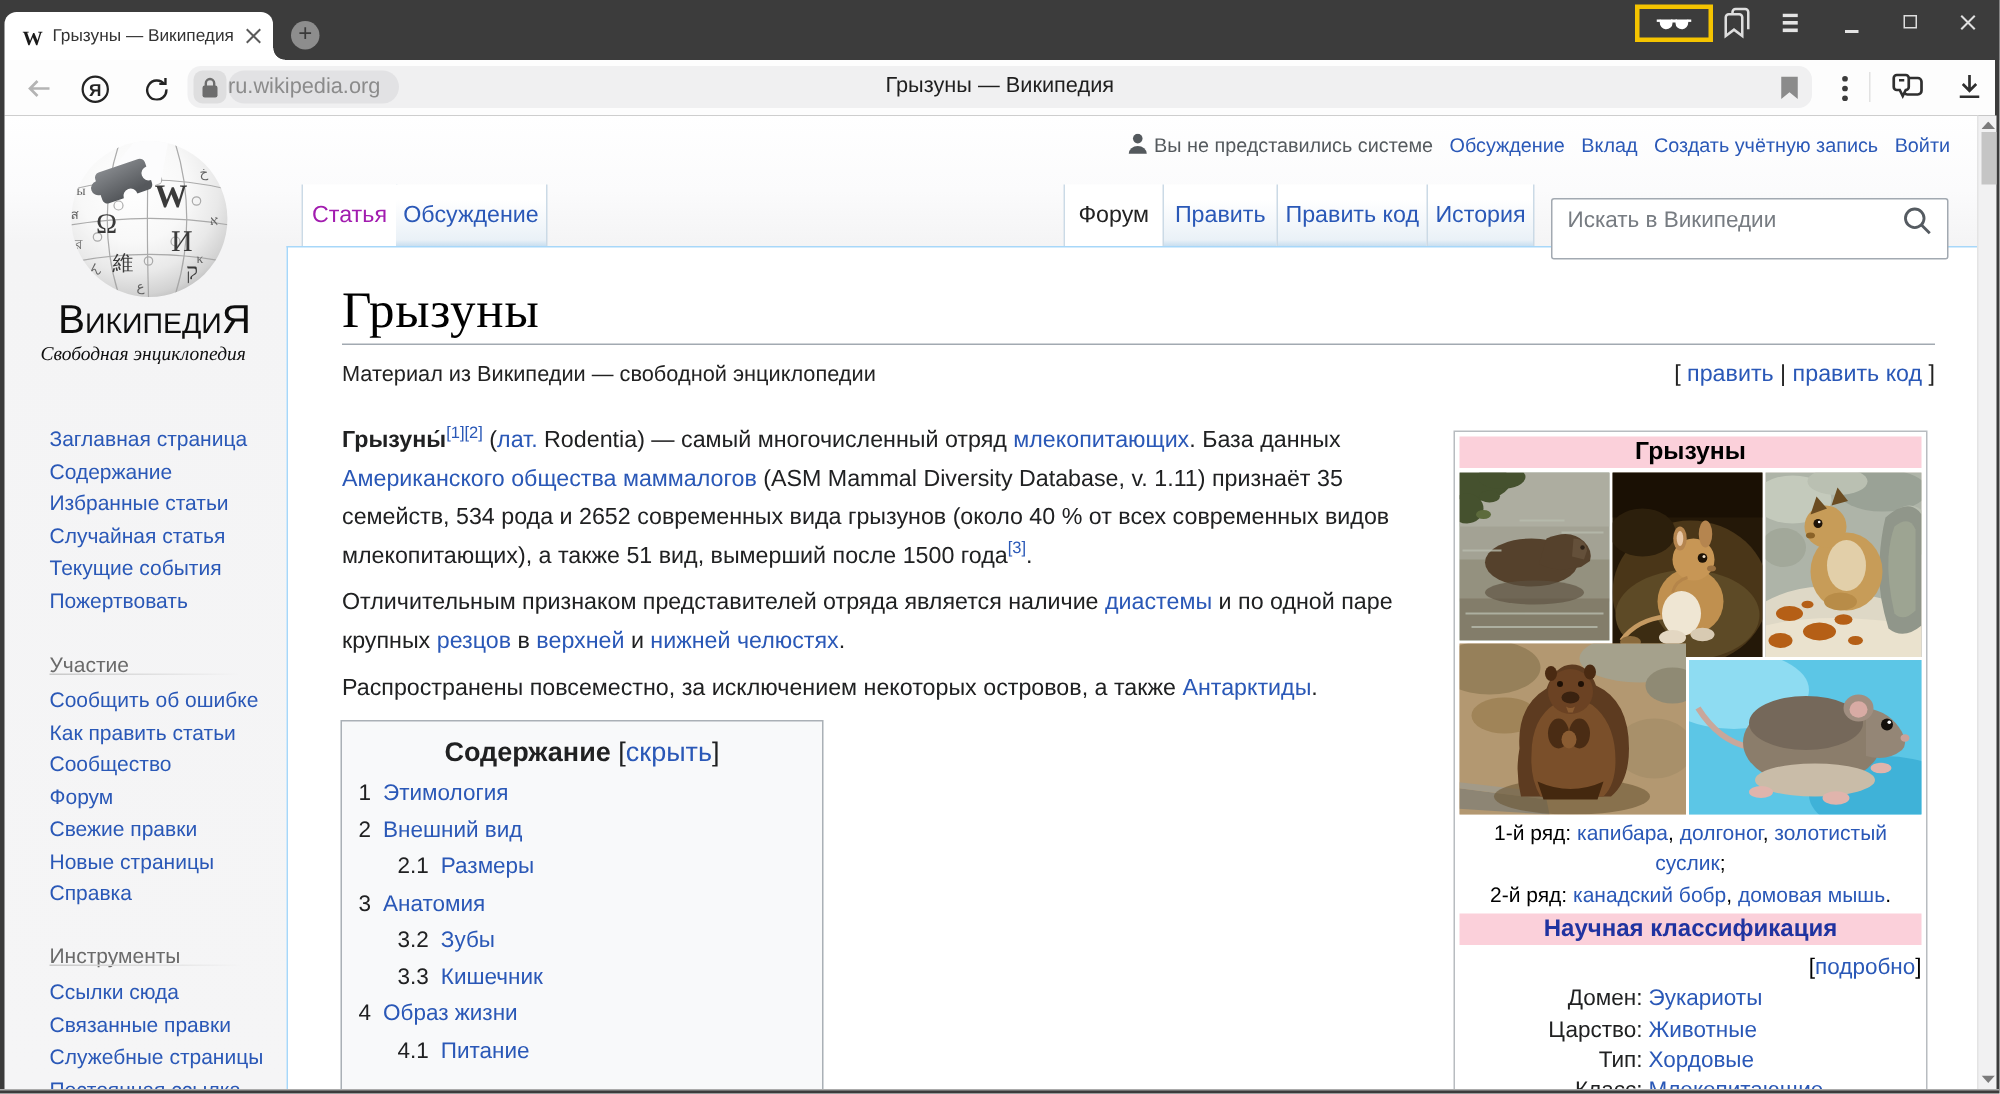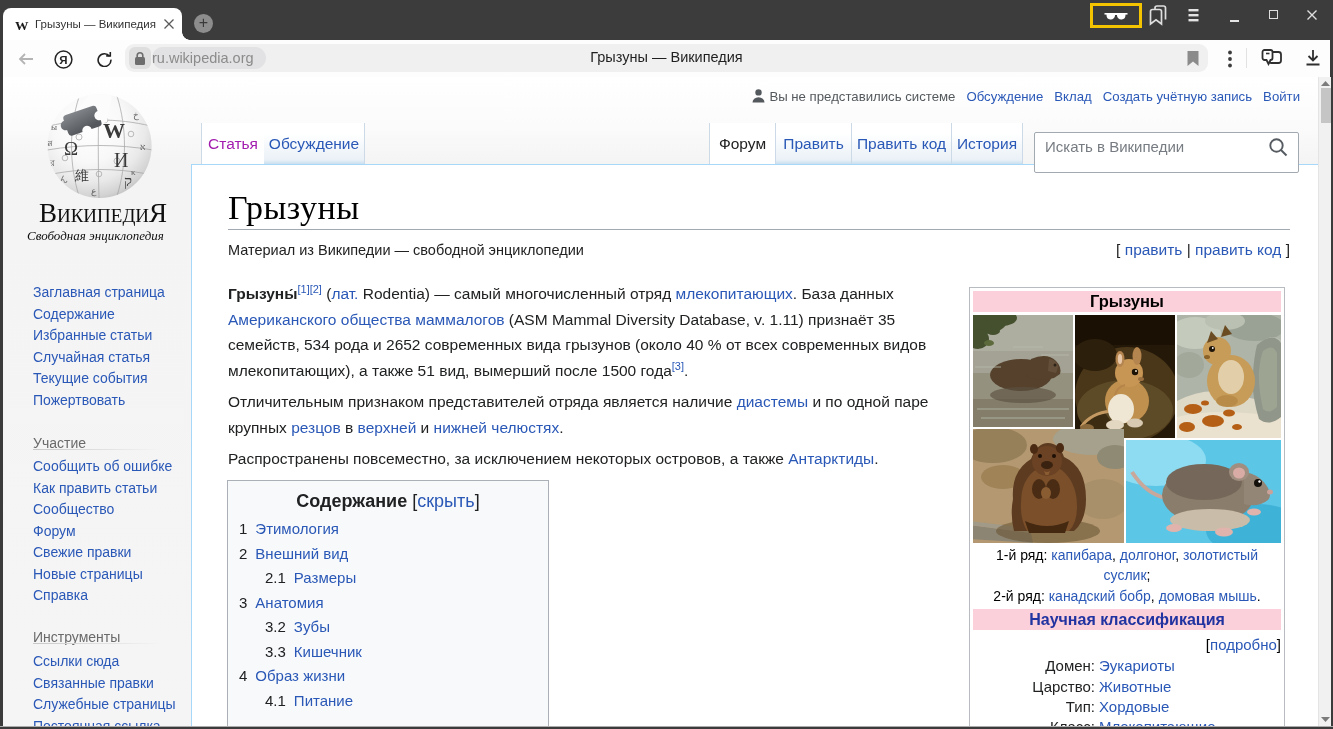--- a/index.html
+++ b/index.html
@@ -206,21 +206,21 @@
             <text x="7" y="76">র</text>
             <text x="16" y="92">ん</text>
             <text x="48" y="104">ع</text>
             <text x="90" y="28">خ</text>
             <text x="97" y="60">א</text>
             <text x="88" y="85">κ</text>
           </g>
         </g>
       </svg>
     </div>
-    <div style="position:absolute;left:6px;top:121px;width:188px;text-align:center;font-family:Liberation Serif, serif;font-size:27px;color:#0e0e0e;">В<span style="font-variant:small-caps">икипеди</span>Я</div>
+    <div style="position:absolute;left:6px;top:121px;width:188px;text-align:center;font-family:Liberation Sans, sans-serif;font-size:27px;color:#0e0e0e;">В<span style="font-variant:small-caps">икипеди</span>Я</div>
     <div style="position:absolute;left:24px;top:151px;width:188px;text-align:left;font-family:'Liberation Serif',serif;font-style:italic;font-size:13px;color:#0e0e0e;">Свободная энциклопедия</div>
     <div class="nav" style="top:205px">
       <a>Заглавная страница</a><br><a>Содержание</a><br><a>Избранные статьи</a><br>
       <a>Случайная статья</a><br><a>Текущие события</a><br><a>Пожертвовать</a>
     </div>
     <div class="nav hdr" style="top:356px">Участие</div>
     <div class="hline" style="top:372px"></div>
     <div class="nav" style="top:379px">
       <a>Сообщить об ошибке</a><br><a>Как править статьи</a><br><a>Сообщество</a><br>
       <a>Форум</a><br><a>Свежие правки</a><br><a>Новые страницы</a><br><a>Справка</a>

